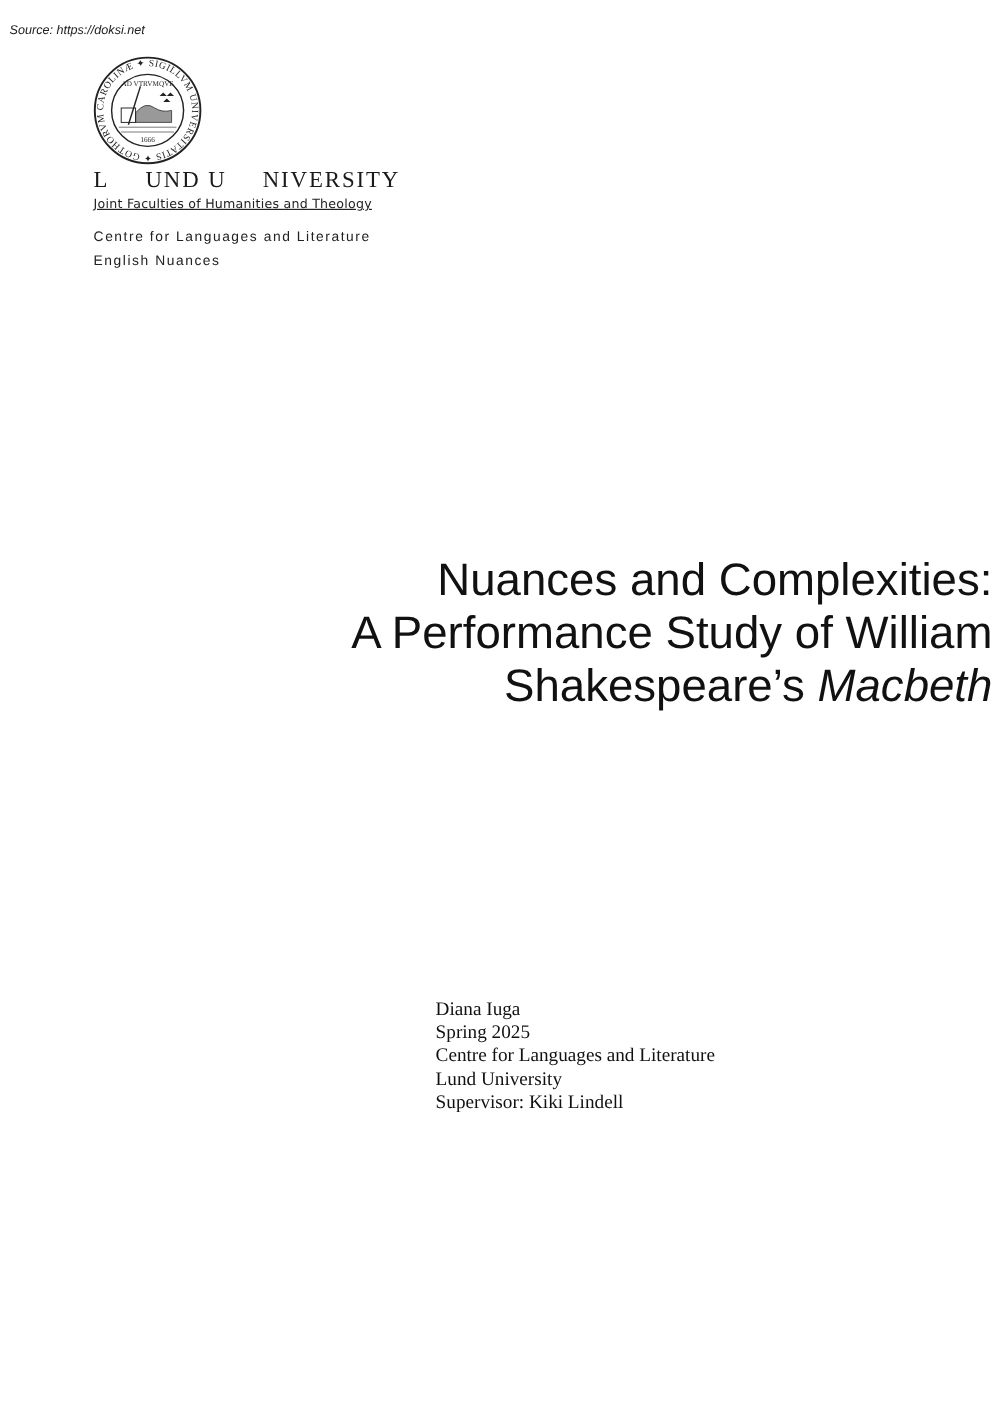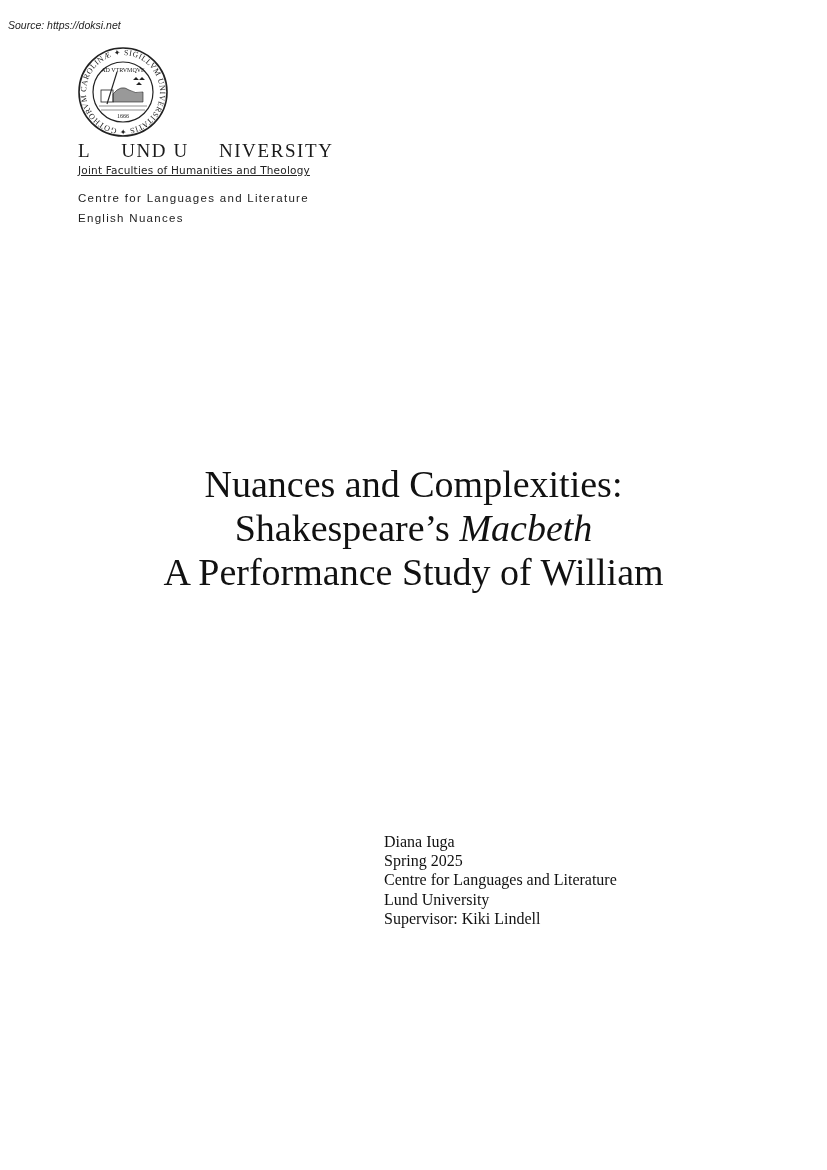--- a/index.html
+++ b/index.html
@@ -24,26 +24,26 @@
   .lu-faculty {
     position: absolute; left: 78px; top: 164px;
     font-family: "DejaVu Sans", sans-serif; font-size: 10.5px; color: #222; letter-spacing: 0.2px; text-decoration: underline;
   }
   .dept {
     position: absolute; left: 78px; top: 188px;
     font-family: "Liberation Sans", sans-serif; font-size: 11.5px; color: #222; letter-spacing: 1.3px;
     line-height: 20px;
   }
   .title {
-    position: absolute; left: 0; width: 827px; top: 462px; text-align: center;
-    font-family: Liberation Serif, serif; font-size: 38px; line-height: 44px; color: #111;
+    position: absolute; left: 0; width: 827px; top: 462px; text-align: right;
+    font-family: Liberation Sans, sans-serif; font-size: 38px; line-height: 44px; color: #111;
   }
   .title .it { font-style: italic; }
   .author-block {
-    position: absolute; left: 384px; top: 832px;
+    position: absolute; left: 363px; top: 832px;
     font-family: "Liberation Serif", serif; font-size: 16px; line-height: 19.2px; color: #111;
   }
 </style>
 </head>
 <body>
 
 <div class="source">Source: https://doksi.net</div>
 
 <div class="seal">
   <svg width="92" height="92" viewBox="0 0 92 92">
@@ -71,22 +71,22 @@
 </div>
 <div class="lu-faculty">Joint Faculties of Humanities and Theology</div>
 
 <div class="dept">
   <div>Centre for Languages and Literature</div>
   <div>English Nuances</div>
 </div>
 
 <div class="title">
   <div>Nuances and Complexities:</div>
+  <div>A Performance Study of William</div>
   <div><span>Shakespeare’s </span><span class="it">Macbeth</span></div>
-  <div>A Performance Study of William</div>
 </div>
 
 <div class="author-block">
   <div>Diana Iuga</div>
   <div>Spring 2025</div>
   <div>Centre for Languages and Literature</div>
   <div>Lund University</div>
   <div>Supervisor: Kiki Lindell</div>
 </div>
 

